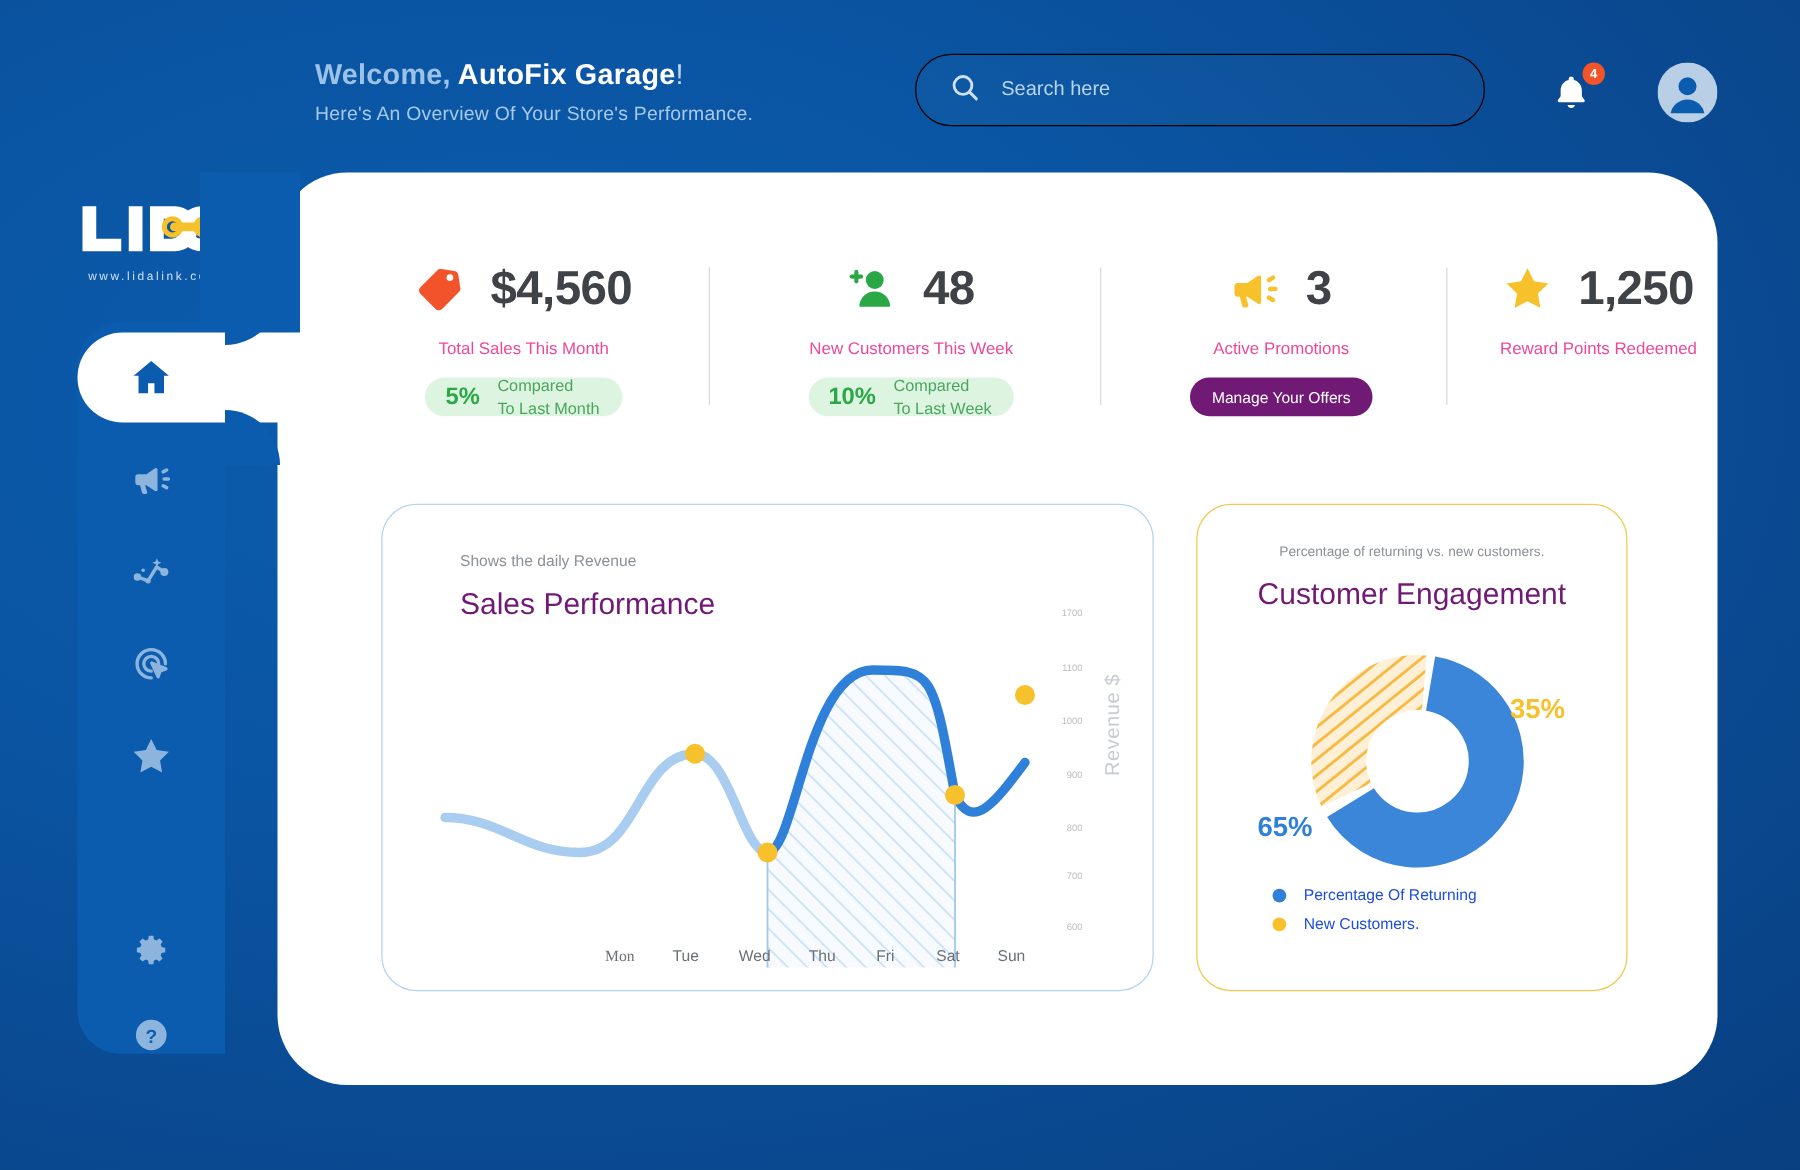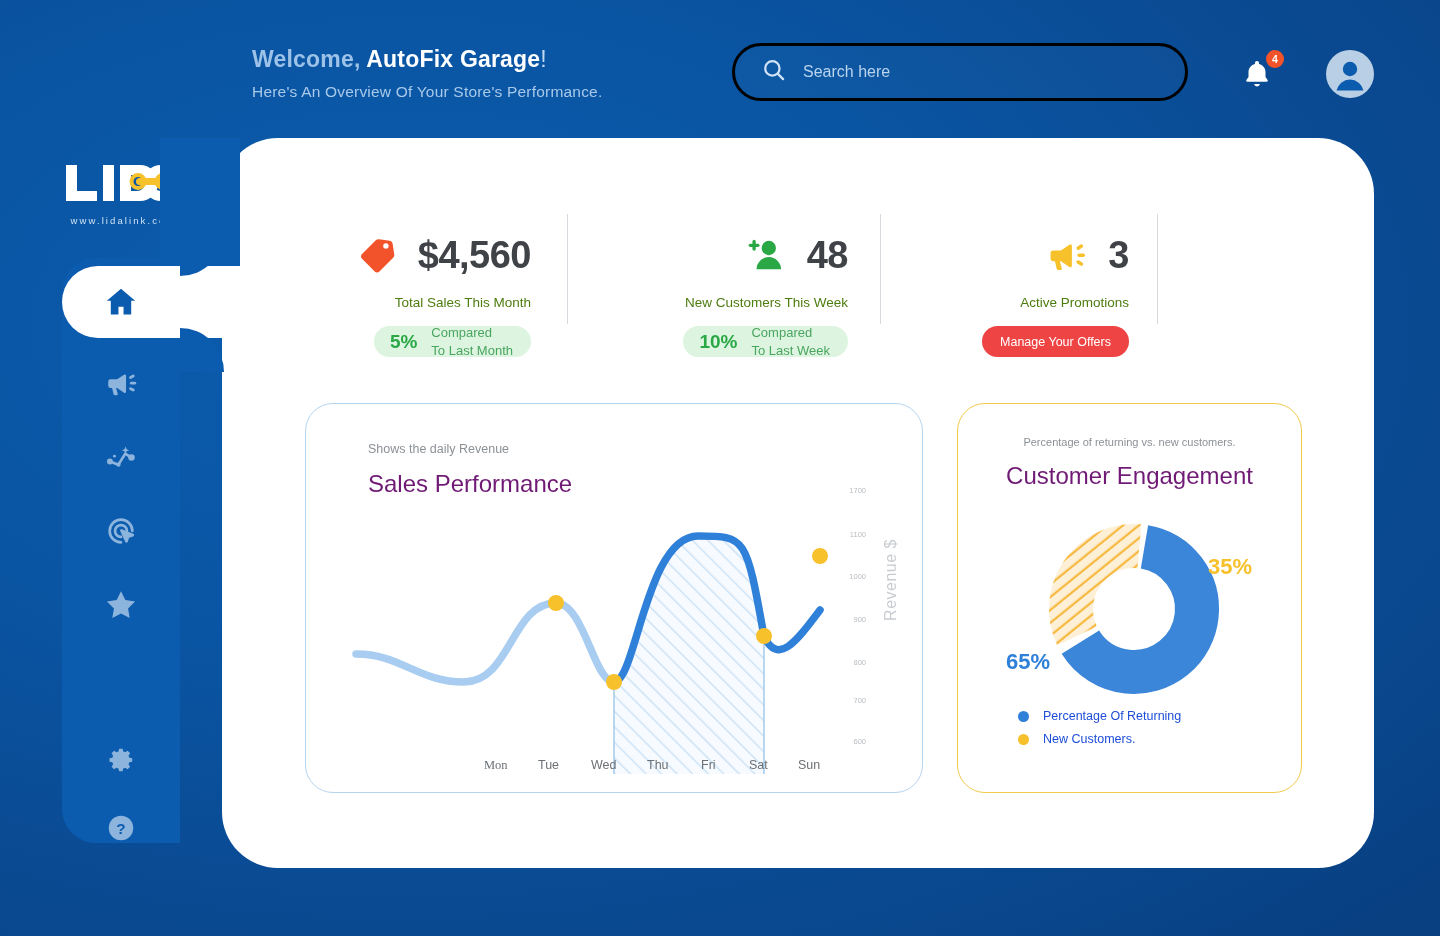--- a/index.html
+++ b/index.html
@@ -22,21 +22,21 @@
   }
   .welcome-line .store { color: #ffffff; }
   .welcome-line .bang { color: #bfd8f2; font-weight: normal; }
   .welcome-sub {
     margin-top: 10px; font-size: 15.5px; color: #a8c9e9; letter-spacing: .2px;
     white-space: nowrap;
   }
 
   .searchbar {
     position: absolute; left: 732px; top: 43px; width: 456px; height: 58px;
-    border: 3px solid #000000; border-radius: 29px;
+    border: 1px solid #000000; border-radius: 29px;
     display: flex; align-items: center; gap: 16px; padding-left: 26px;
     background: rgba(255,255,255,0.02);
   }
   .search-placeholder { font-size: 16px; color: #b9d4ee; }
 
   .bell-wrap { position: absolute; left: 1238px; top: 52px; width: 46px; height: 46px; }
   .badge {
     position: absolute; right: 0px; top: -2px; width: 18px; height: 18px; border-radius: 50%;
     background: #f2532a; color: #fff; font-size: 10.5px; font-weight: bold;
     display: flex; align-items: center; justify-content: center;
@@ -85,35 +85,35 @@
   .nav-item.home { height: 88px; }
   .nav-bottom { position: absolute; left: 62px; top: 726px; width: 118px; z-index: 6; }
   .nav-bottom .nav-item { height: 68px; }
 
   
   .kpis {
     position: absolute; left: 222px; top: 138px; width: 1152px; height: 230px;
     display: flex; align-items: flex-start; padding: 72px 0 0 0;
   }
   .kpi {
-    position: relative; display: flex; flex-direction: column; align-items: flex-end; margin-top: 24px;
+    position: relative; display: flex; flex-direction: column; align-items: center;
   }
   .kpi-top { display: flex; align-items: center; gap: 20px; }
   .kpi-value {
     font-size: 38px; font-weight: bold; color: #3f4246; letter-spacing: -0.5px; line-height: 1;
   }
-  .kpi-label { font-size: 13.5px; color: #4d7c0f; margin-top: 19px; }
+  .kpi-label { font-size: 13.5px; color: #ec4899; margin-top: 19px; }
   .kpi-badge {
     margin-top: 16px; background: #ddf5e0; border-radius: 16px; height: 31px;
     display: inline-flex; align-items: center; gap: 14px; padding: 0 18px 0 16px;
   }
   .kpi-pct { font-size: 19px; font-weight: bold; color: #2aa845; }
   .kpi-cmp { font-size: 13px; color: #4aa55f; line-height: 1.35; }
   .kpi-btn {
-    margin-top: 16px; background: #ef4444; color: #fff; border: none; border-radius: 16px;
+    margin-top: 16px; background: #701a75; color: #fff; border: none; border-radius: 16px;
     height: 31px; padding: 0 18px; font-size: 12.5px; cursor: pointer;
     font-family: "Liberation Sans", sans-serif;
   }
   .kpi-divider { width: 1px; background: #d6d9dd; height: 110px; margin-top: 4px; }
 
   
   .card-sales {
     position: absolute; left: 305px; top: 403px; width: 618px; height: 390px;
     border: 1px solid #b4d4ef; border-radius: 28px; background: #fff;
   }
@@ -313,20 +313,29 @@
         <rect x="17.2" y="15.6" width="4.2" height="2" rx="1" transform="rotate(32 19.3 16.6)"></rect>
       </svg>
       <span class="kpi-value">3</span>
     </div>
     <div class="kpi-label" style="margin-left:2px;">Active Promotions</div>
     <button class="kpi-btn" style="margin-left:2px;">Manage Your Offers</button>
   </div>
 
   <div class="kpi-divider" style="margin-left:28px;"></div>
 
+  <div class="kpi" style="margin-left:40px;">
+    <div class="kpi-top">
+      <svg width="42" height="42" viewBox="0 0 24 24" fill="#f7c12c">
+        <path d="M12 2.6l2.95 6 6.6.96-4.78 4.66 1.13 6.58L12 17.7l-5.9 3.1 1.13-6.58L2.45 9.56l6.6-.96z"></path>
+      </svg>
+      <span class="kpi-value">1,250</span>
+    </div>
+    <div class="kpi-label" style="margin-left:2px;">Reward Points Redeemed</div>
+  </div>
 </div>
 
 <div class="card-sales">
 
   <div class="sales-head">
     <div class="card-sub">Shows the daily Revenue</div>
     <div class="card-title">Sales Performance</div>
   </div>
 
   <div class="yaxis-label">Revenue $</div>

